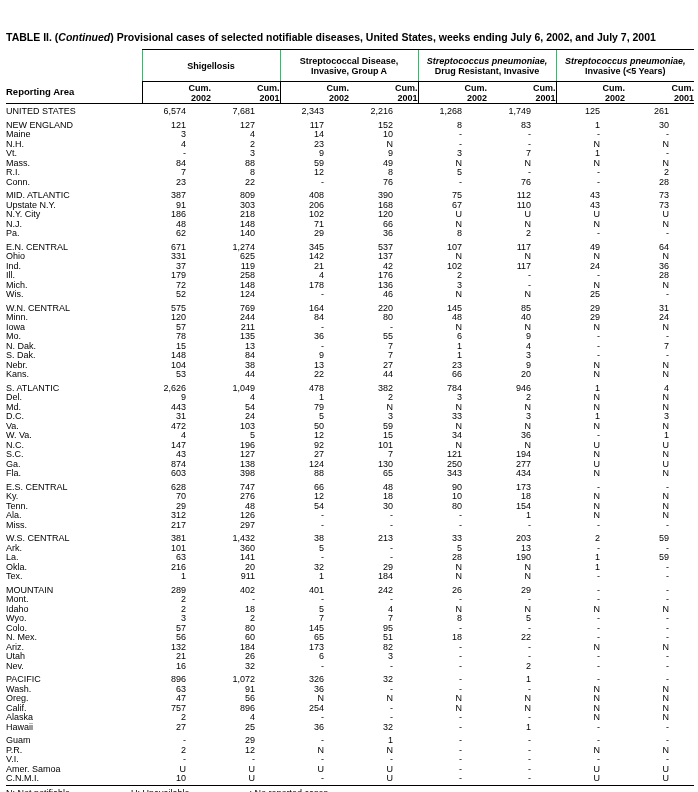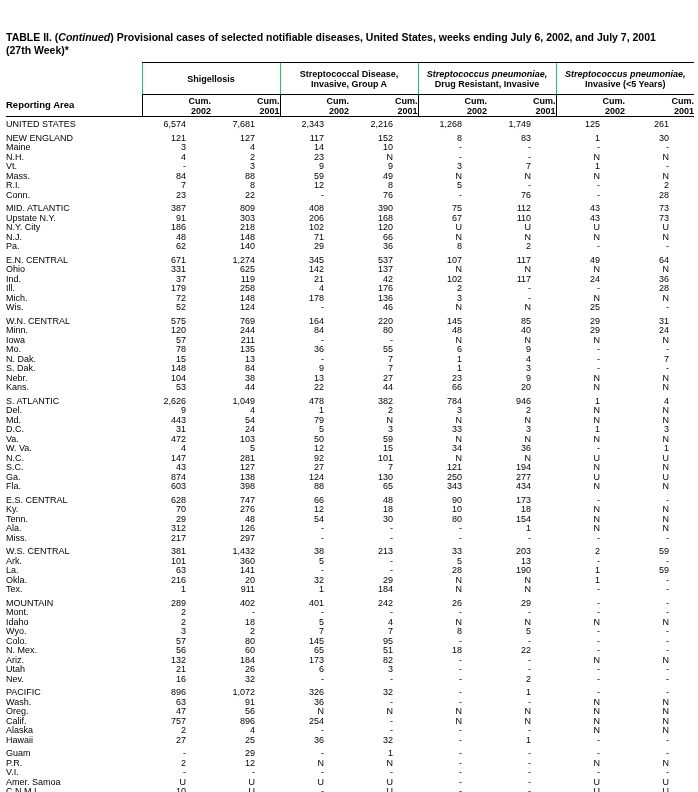--- a/index.html
+++ b/index.html
@@ -44,21 +44,20 @@
   .footer { width: 688px; border-top: 1px solid #000; margin-top: 1px; padding-top: 2px; font-size: 9px; line-height: 11px; }
   .seg1 { display: inline-block; width: 125px; }
   .seg2 { display: inline-block; width: 113px; }
 </style>
 </head>
 <body>
 
 <div class="page">
 
   <div class="title-line1"><span>TABLE II. (</span><span class="it">Continued</span><span>) Provisional cases of selected notifiable diseases, United States, weeks ending July 6, 2002, and July 7, 2001</span></div>
-  <div class="title-line2">(27th Week)*</div>
 
   <table class="main">
     <colgroup>
       <col class="area-col">
       <col class="data-col">
         <col class="data-col">
         <col class="data-col">
         <col class="data-col">
       <col class="data-col">
         <col class="data-col">
@@ -494,21 +493,21 @@
           <td class="num">12</td>
           <td class="num">15</td>
           <td class="num">34</td>
           <td class="num">36</td>
           <td class="num">-</td>
           <td class="num">1</td>
         </tr>
         <tr>
           <td class="area">N.C.</td>
           <td class="num">147</td>
-          <td class="num">281</td>
+          <td class="num">196</td>
           <td class="num">92</td>
           <td class="num">101</td>
           <td class="num">N</td>
           <td class="num">N</td>
           <td class="num">U</td>
           <td class="num">U</td>
         </tr>
         <tr>
           <td class="area">S.C.</td>
           <td class="num">43</td>

